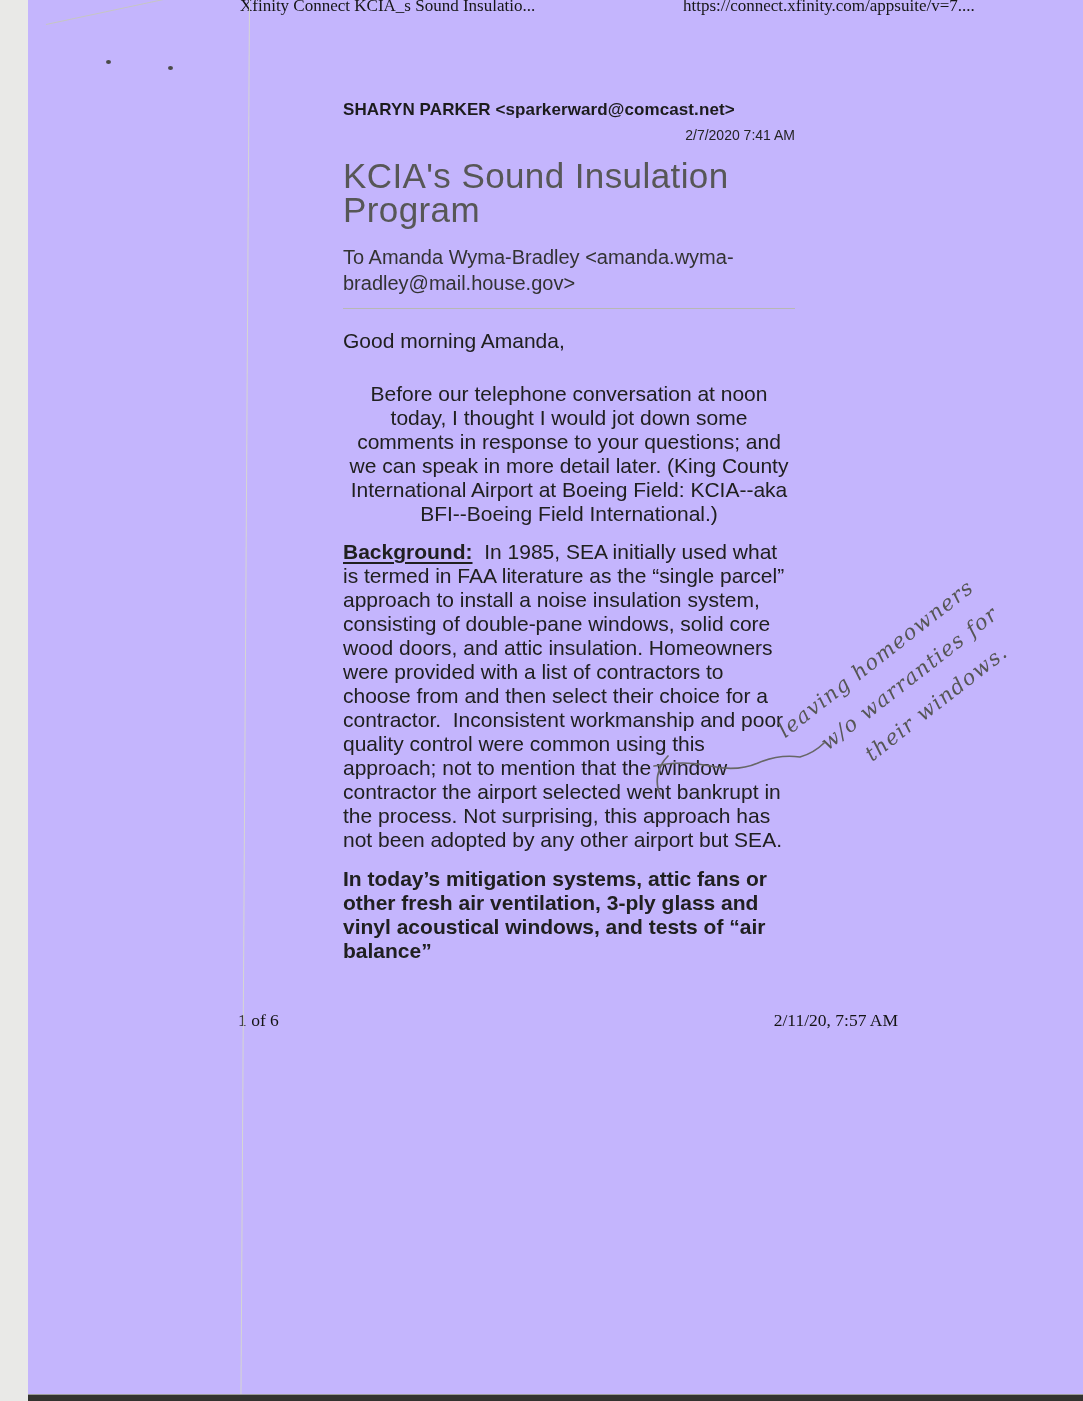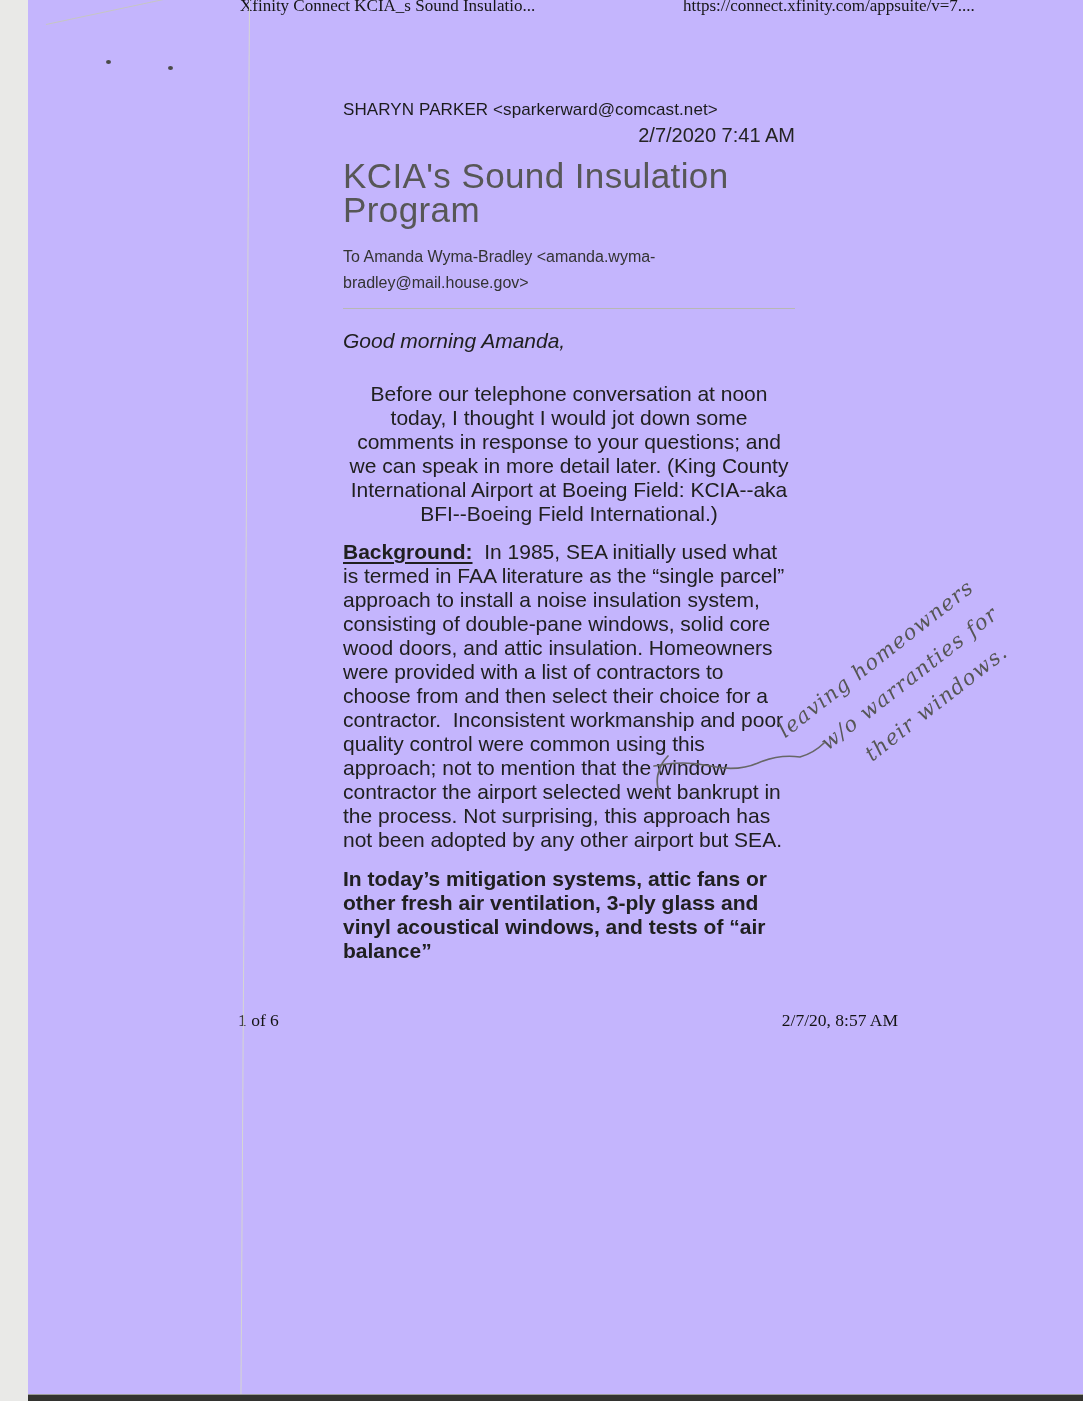--- a/index.html
+++ b/index.html
@@ -32,60 +32,60 @@
 
   
   .email-column {
     position: absolute;
     left: 315px;
     top: 100px;
     width: 452px;
   }
   .sender-line {
     font-size: 17px;
-    font-weight: normal;
+    font-weight: bold;
     line-height: 20px;
     color: #1c1c1c;
     letter-spacing: 0.1px;
   }
   .date-line {
     margin-top: 5px;
-    font-size: 20px;
+    font-size: 14px;
     line-height: 20px;
     text-align: right;
     color: #242424;
   }
   .subject-line {
     margin: 14px 0 0 0;
     font-size: 35px;
     font-weight: 300;
     line-height: 34px;
     letter-spacing: 0.4px;
     color: #575757;
   }
   .to-line {
     margin-top: 17px;
     width: 440px;
-    font-size: 16px;
+    font-size: 20px;
     line-height: 26px;
     color: #333;
   }
   .divider {
     margin-top: 12px;
     border: none;
     border-top: 1px solid #b8b8b4;
     width: 100%;
   }
   .body-text p {
     margin: 0;
     font-size: 21px;
     line-height: 24px;
     color: #202020;
   }
-  .p-greeting   { margin-top: 20px !important; font-style: italic; }
+  .p-greeting   { margin-top: 20px !important; }
   .p-intro      { margin-top: 29px !important; text-align: center; }
   .p-background { margin-top: 14px !important; }
   .p-today      { margin-top: 15px !important; font-weight: bold; }
   .bg-label {
     font-weight: bold;
     text-decoration: underline;
     text-decoration-thickness: 2px;
     text-underline-offset: 3px;
     text-align: right;
   }
@@ -205,21 +205,21 @@
   </svg>
 
   <div class="annotation">
     <div class="hw-line">leaving homeowners</div>
     <div class="hw-line">w/o warranties for</div>
     <div class="hw-line">their windows.</div>
   </div>
 
   <div class="print-footer">
     <span>1 of 6</span>
-    <span>2/7/20, 8:57 AM</span>
+    <span>2/11/20, 7:57 AM</span>
   </div>
 
   <div class="scan-vline"></div>
   <div class="scan-crease"></div>
   <div class="scan-dot d1"></div>
   <div class="scan-dot d2"></div>
   <div class="scan-bottom-bar"></div>
 
 </div>
 

